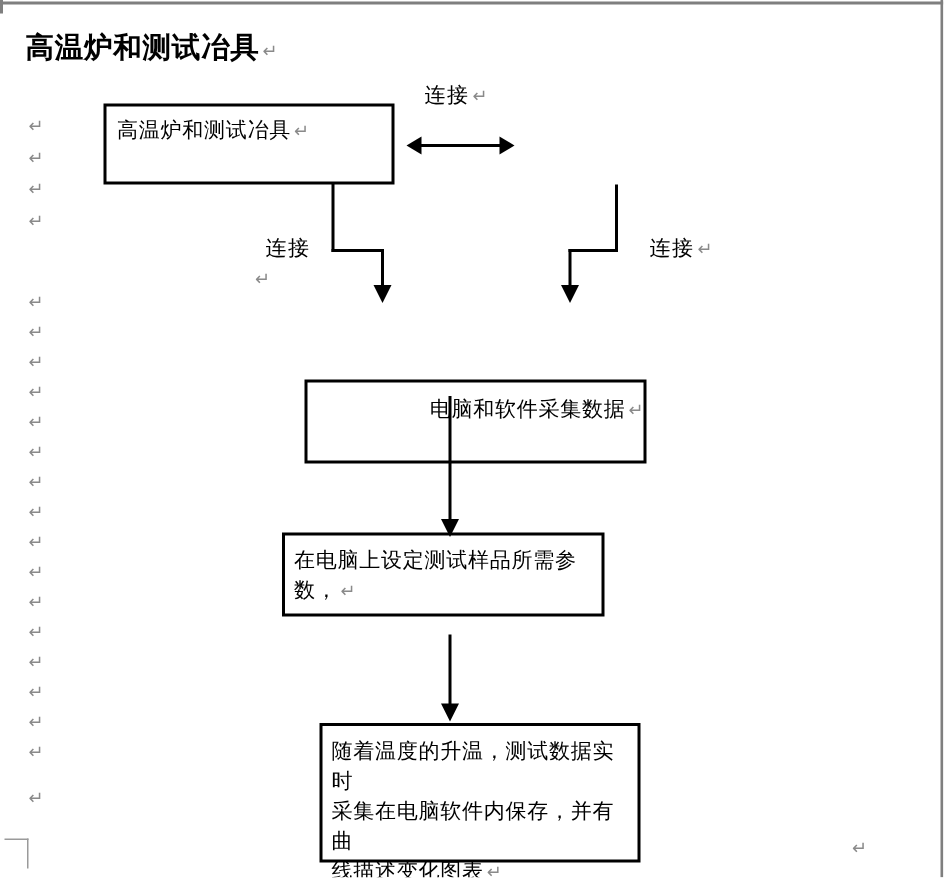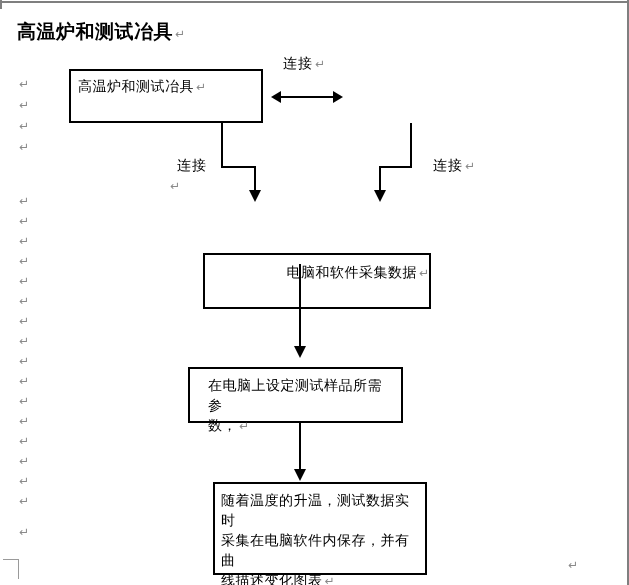--- a/index.html
+++ b/index.html
@@ -67,21 +67,21 @@
   <i class="pmark" style="left:170px;top:180px">↵</i>
   <i class="pmark" style="left:568px;top:559px">↵</i>
 
   <div class="corner-mark"></div>
 
   <div class="fbox" style="left:69px;top:69px;width:194px;height:54px;padding:5px 7px;"><span class="lbl">高温炉和测试冶具</span><i class="pmark-inline">↵</i></div>
 
 
   <div class="fbox" style="left:203px;top:208px;width:228px;height:56px;padding:7px 0;text-align:right;margin-top:45px;"><span class="lbl">电脑和软件采集数据</span><i class="pmark-inline">↵</i></div>
 
-  <div class="fbox" style="left:188px;top:367px;width:215px;height:56px;padding:6px 18px;"><span class="lbl">在电脑上设定测试样品所需参
+  <div class="fbox" style="left:188px;top:355px;width:215px;height:56px;padding:6px 6px;"><span class="lbl">在电脑上设定测试样品所需参
 数，</span><i class="pmark-inline">↵</i></div>
 
   <div class="fbox" style="left:187px;top:482px;width:214px;height:93px;padding:6px 6px;margin-left:26px;"><span class="lbl">随着温度的升温，测试数据实时
 采集在电脑软件内保存，并有曲
 线描述变化图表</span><i class="pmark-inline">↵</i></div>
 
   <div>
     <div class="ln" style="left:280px;top:96px;width:54px;height:2px;"></div>
     <div class="ah-left" style="left:271px;top:91px;"></div>
     <div class="ah-right" style="left:333px;top:91px;"></div>

